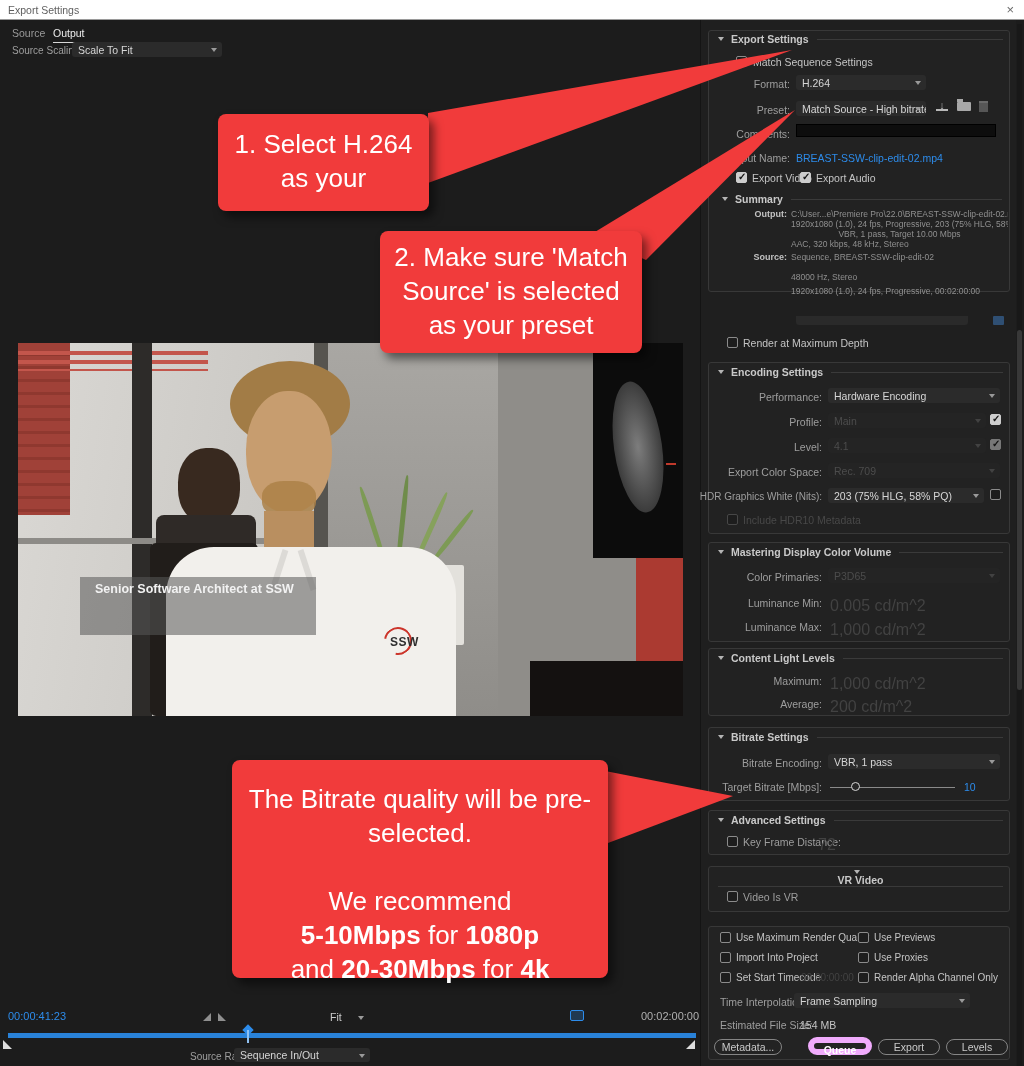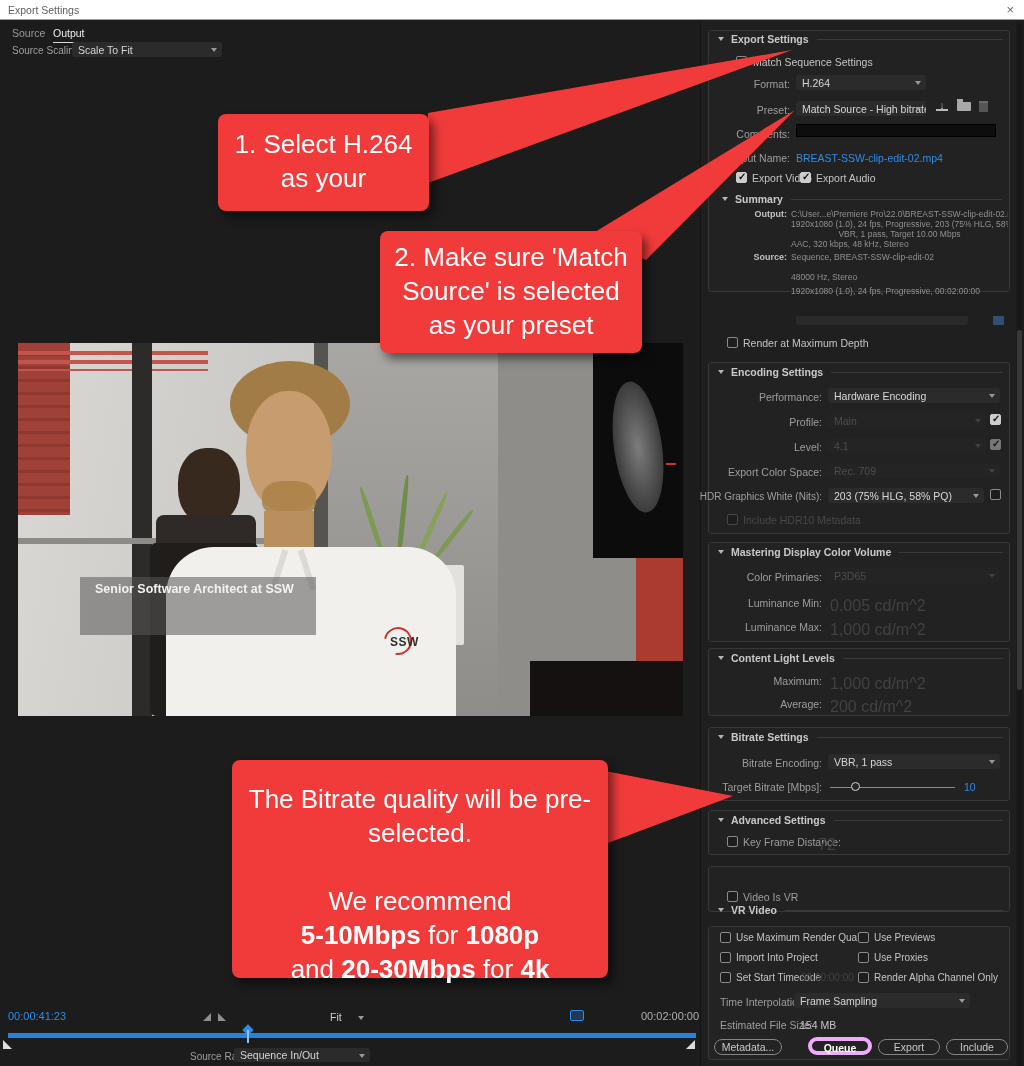--- a/index.html
+++ b/index.html
@@ -42,21 +42,21 @@
   .sech::after { content:""; width:999px; height:1px; background:#3a3a3a; margin-left:8px; }
 
   
   .rtabs { position:absolute; left:708px; top:302px; width:302px; display:flex; gap:11px; font-size:10.5px; color:#b3b3b3; }
   .rtabs .tb { padding-bottom:3px; }
   .rtabs .tb.on { color:#ffffff; border-bottom:1.5px solid #e8e8e8; }
 
   
   .btn { position:absolute; height:16px; border:1px solid #858585; border-radius:9px; background:transparent;
          color:#c9c9c9; font-size:10.5px; line-height:14px; text-align:center; }
-  .btn.primary { border:4px solid #f0abfc; color:#ffffff; font-weight:bold; height:18px; line-height:14px; }
+  .btn.primary { border:6px solid #f0abfc; color:#ffffff; font-weight:bold; height:18px; line-height:14px; }
 
   
   .sum { position:absolute; font-size:8.5px; color:#909090; white-space:nowrap; overflow:hidden; }
   .sumlbl { position:absolute; font-size:9px; font-weight:bold; color:#c2c2c2; text-align:right; }
 
   
   .callout { position:absolute; background:#f13b3b; border-radius:8px; color:#ffffff; text-align:center;
              font-size:26px; line-height:34px; box-shadow:5px 6px 10px rgba(0,0,0,.5); z-index:51; }
   .callout b { font-weight:bold; }
 
@@ -224,21 +224,21 @@
   <div class="sec" style="top:810px; height:45px;"></div>
   <div class="sech" style="left:718px; top:814px; width:285px; overflow:hidden;">
     <span class="chev sv"></span>
     <span>Advanced Settings</span>
   </div>
   <span class="cb" style="left:727px; top:836px;"></span>
   <span class="lbl" style="left:743px; top:836px;">Key Frame Distance:</span>
   <span class="dimv" style="left:818px; top:836px;">72</span>
 
   <div class="sec" style="top:866px; height:46px;"></div>
-  <div class="sech" style="left:718px; top:904px; width:285px; overflow:hidden;">
+  <div class="sech" style="left:718px; top:870px; width:285px; overflow:hidden;flex-direction:column;">
     <span class="chev sv"></span>
     <span>VR Video</span>
   </div>
   <span class="cb" style="left:727px; top:891px;"></span>
   <span class="lbl" style="left:743px; top:891px;">Video Is VR</span>
 
   <div class="sec" style="top:926px; height:134px; background:#232323;"></div>
   <span class="cb" style="left:720px; top:932px;"></span>
   <span class="lbl bright" style="left:736px; top:932px; font-size:10px;">Use Maximum Render Quality</span>
   <span class="cb" style="left:858px; top:932px;"></span>
@@ -257,21 +257,21 @@
   <div class="dd" style="left:794px; top:993px; width:176px;">
     <span>Frame Sampling</span>
     <span class="chev"></span>
   </div>
   <span class="lbl" style="left:720px; top:1019px;">Estimated File Size:</span>
   <span class="lbl bright" style="left:800px; top:1019px;">154 MB</span>
 
   <button class="btn" style="left:714px; top:1039px; width:68px;">Metadata...</button>
   <button class="btn primary" style="left:808px; top:1037px; width:64px;">Queue</button>
   <button class="btn" style="left:878px; top:1039px; width:62px;">Export</button>
-  <button class="btn" style="left:946px; top:1039px; width:62px;">Include</button>
+  <button class="btn" style="left:946px; top:1039px; width:62px;">Levels</button>
 
   <div id="video">
     <div style="left:0; top:0; width:470px; height:373px; background:linear-gradient(100deg,#dad8d4,#cac8c4 55%,#b2b0ac);"></div>
     <div style="left:0; top:0; width:52px; height:172px; background:repeating-linear-gradient(180deg,#a04138 0 10px,#8f382f 10px 13px);"></div>
     <div style="left:0; top:8px; width:190px; height:20px; background:repeating-linear-gradient(180deg,#c3564c 0 4px,rgba(0,0,0,0) 4px 9px);"></div>
     <div style="left:114px; top:0; width:20px; height:373px; background:#2d2b29;"></div>
     <div style="left:0; top:195px; width:300px; height:6px; background:#8d8b87;"></div>
     <div style="left:296px; top:0; width:14px; height:210px; background:#56544f;"></div>
     <div style="left:310px; top:0; width:170px; height:373px; background:linear-gradient(#a9a7a3,#8f8d89);"></div>
     <div style="left:160px; top:105px; width:62px; height:76px; border-radius:45%; background:#38291f;"></div>

